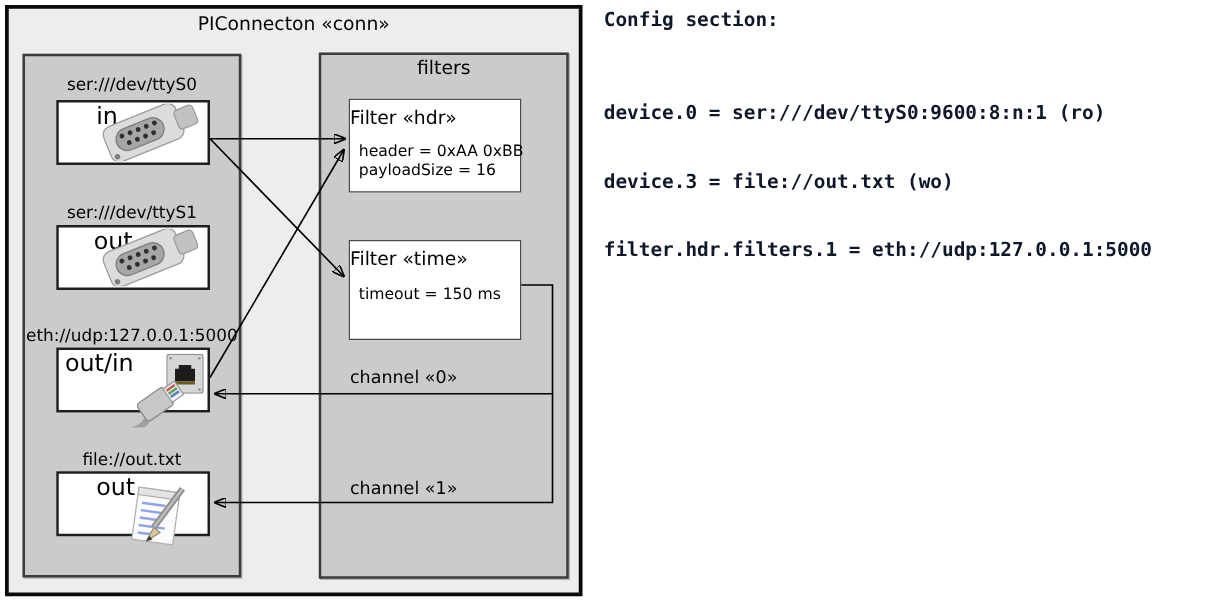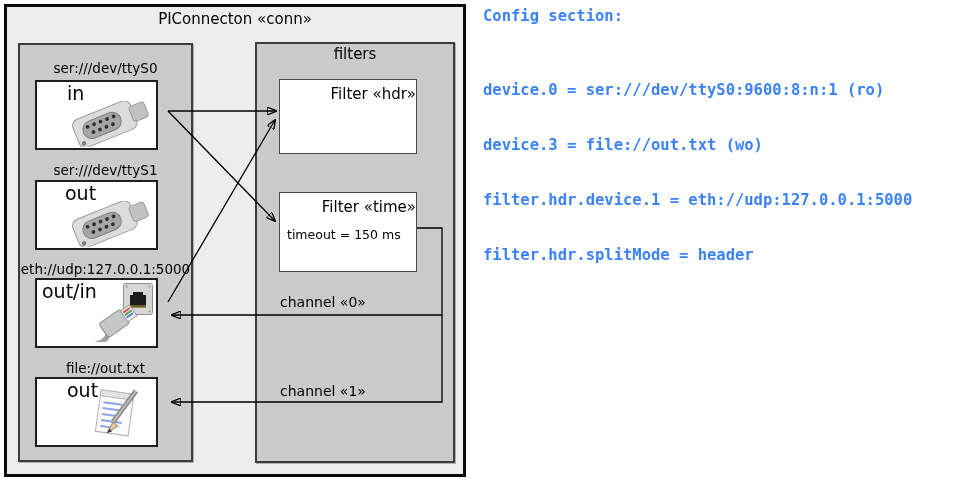--- a/index.html
+++ b/index.html
@@ -12,38 +12,38 @@
   .outer-box{left:4px;top:4px;width:462px;height:473px;background:#ededed;
              border:3px solid #0a0a0a;}
   .outer-title{left:4px;top:10px;width:462px;text-align:center;font-size:15px;}
   .panel{background:#cbcbcb;border:2px solid #3c3c3c;box-shadow:1px 1px 0 rgba(0,0,0,.25);}
   .devices-panel{left:18px;top:43px;width:175px;height:419px;}
   .filters-panel{left:255px;top:42px;width:200px;height:421px;}
   .filters-title{left:255px;top:45px;width:200px;text-align:center;font-size:15px;}
 
   
   .dev-label{left:20px;width:171px;text-align:center;font-size:13.5px;white-space:nowrap;}
-  .dev-box{left:35px;width:123px;height:70px;background:#fff;border:2px solid #1f1f1f;}
+  .dev-box{left:45px;width:123px;height:52px;background:#fff;border:2px solid #1f1f1f;}
   .dev-caption{position:absolute;top:0px;font-size:19px;line-height:22px;}
 
   
   .filter-box{left:279px;width:138px;background:#fff;border:1px solid #4a4a4a;}
-  .filter-title{position:absolute;left:0;top:5px;width:100%;text-align:right;font-size:15px;}
+  .filter-title{position:absolute;left:0;top:5px;width:100%;text-align:left;font-size:15px;}
   .filter-props{position:absolute;left:7px;font-size:12.5px;line-height:15px;white-space:nowrap;}
 
   
   .chan-label{left:280px;width:137px;text-align:left;font-size:14px;white-space:nowrap;}
 
   
   svg.wires{left:0;top:0;pointer-events:none;}
   svg.wires path, svg.wires line{stroke:#000;stroke-width:1.3;fill:none;}
 
   
   .cfg{font-family:"DejaVu Sans Mono",monospace;font-weight:700;font-size:15.5px;
-       white-space:pre;color:#3b82f6;}
+       white-space:pre;color:#0f172a;}
   .cfg-title{left:483px;top:7px;line-height:19px;}
   .cfg-lines{left:483px;top:45px;}
   .cfg-line{height:19px;line-height:19px;}
 </style>
 </head>
 <body>
 
 <div class="stage">
 
   <div class="abs outer-box"></div>
@@ -144,20 +144,22 @@
       <path d="M47 2 L24 33" stroke="#8c8c8c" stroke-width="5"></path>
       <path d="M47 2 L24 33" stroke="#bdbdbd" stroke-width="2"></path>
       <path d="M24 33 l-6 11 11-7 z" fill="#e3c98f" stroke="#8c8c8c" stroke-width="1"></path>
       <path d="M18 44 l2.5 -4.5 2.5 3 z" fill="#3a3a3a"></path>
     </svg>
   </div>
 
   <div class="abs filter-box" style="top:79px;height:75px">
     <div class="filter-title">Filter «hdr»</div>
     <div class="filter-props" style="top:33px">
+      <div>header = 0xAA 0xBB</div>
+      <div>payloadSize = 16</div>
     </div>
   </div>
 
   <div class="abs filter-box" style="top:192px;height:80px">
     <div class="filter-title">Filter «time»</div>
     <div class="filter-props" style="top:34px">
       <div>timeout = 150 ms</div>
     </div>
   </div>
 
@@ -174,22 +176,21 @@
     <line x1="168" y1="111" x2="275" y2="221" marker-end="url(#arr)"></line>
     <line x1="168" y1="302" x2="275" y2="120" marker-end="url(#arr)"></line>
     <path d="M417,228 H442 V315 H172" marker-end="url(#arr)"></path>
     <path d="M442,315 V402 H172" marker-end="url(#arr)"></path>
   </svg>
 
   <div class="abs cfg cfg-title">Config section:</div>
   <div class="abs cfg cfg-lines">
     <div class="cfg-line">device.0 = ser:///dev/ttyS0:9600:8:n:1 (ro)</div>
     <div class="cfg-line">device.3 = file://out.txt (wo)</div>
-    <div class="cfg-line">filter.hdr.device.1 = eth://udp:127.0.0.1:5000</div>
-    <div class="cfg-line">filter.hdr.splitMode = header</div>
+    <div class="cfg-line">filter.hdr.filters.1 = eth://udp:127.0.0.1:5000</div>
     
     
     
     
     
     
     
     
     
   </div>

